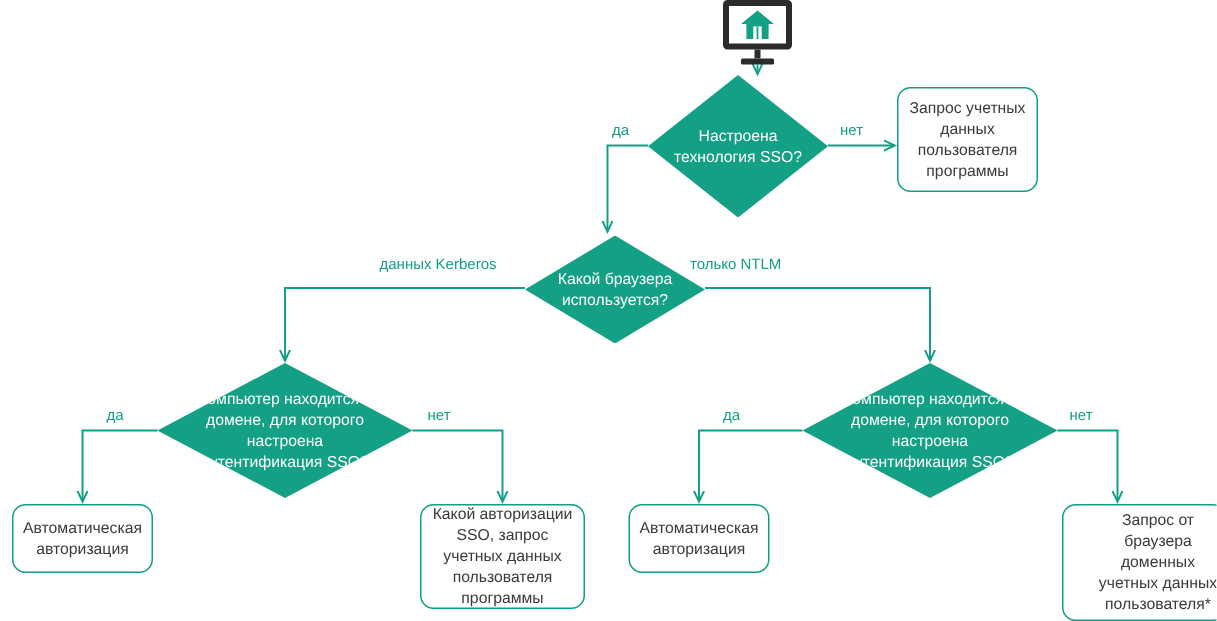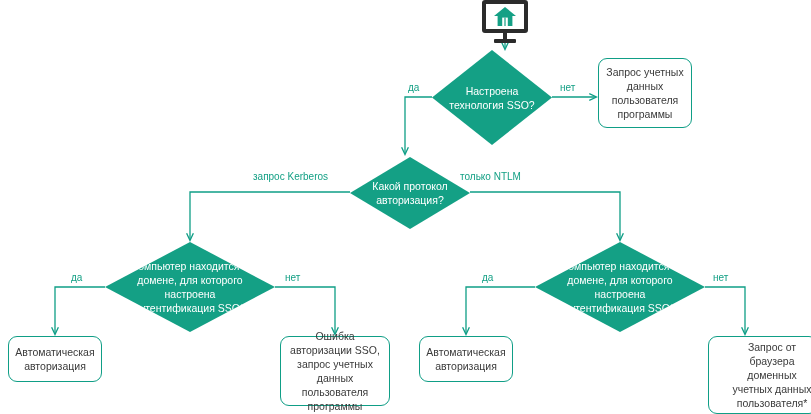--- a/index.html
+++ b/index.html
@@ -116,51 +116,51 @@
 
   <div class="node diamond" style="left:432px;top:50px;width:120px;height:95px;">
     <span class="dtext">Настроена технология SSO?</span>
   </div>
 
   <div class="node box" style="left:598px;top:58px;width:94px;height:70px;">
     <span>Запрос учетных данных пользователя программы</span>
   </div>
 
   <div class="node diamond" style="left:350px;top:157px;width:120px;height:72px;">
-    <span class="dtext">Какой протокол авторизация?</span>
+    <span class="dtext">Какой браузера используется?</span>
   </div>
 
   <div class="node diamond" style="left:105px;top:242px;width:170px;height:90px;">
     <span class="dtext">Компьютер находится в домене, для которого настроена аутентификация SSO?</span>
   </div>
 
   <div class="node diamond" style="left:535px;top:242px;width:170px;height:90px;">
     <span class="dtext">Компьютер находится в домене, для которого настроена аутентификация SSO?</span>
   </div>
 
   <div class="node box" style="left:8px;top:336px;width:94px;height:46px;">
     <span>Автоматическая авторизация</span>
   </div>
 
   <div class="node box" style="left:280px;top:336px;width:110px;height:70px;">
-    <span>Ошибка авторизации SSO, запрос учетных данных пользователя программы</span>
+    <span>Какой авторизации SSO, запрос учетных данных пользователя программы</span>
   </div>
 
   <div class="node box" style="left:419px;top:336px;width:94px;height:46px;">
     <span>Автоматическая авторизация</span>
   </div>
 
   <div class="node box" style="left:708px;top:336px;width:110px;height:78px;padding-left:23px;">
     <span>Запрос от браузера доменных учетных данных пользователя*</span>
   </div>
 
   <div class="edge-label" style="left:408px;top:82px;">да</div>
   <div class="edge-label" style="left:560px;top:82px;">нет</div>
 
-  <div class="edge-label" style="left:253px;top:171px;">запрос Kerberos</div>
+  <div class="edge-label" style="left:253px;top:171px;">данных Kerberos</div>
   <div class="edge-label" style="left:460px;top:171px;">только NTLM</div>
 
   <div class="edge-label" style="left:71px;top:272px;">да</div>
   <div class="edge-label" style="left:285px;top:272px;">нет</div>
 
   <div class="edge-label" style="left:482px;top:272px;">да</div>
   <div class="edge-label" style="left:713px;top:272px;">нет</div>
 
 </div>
 

